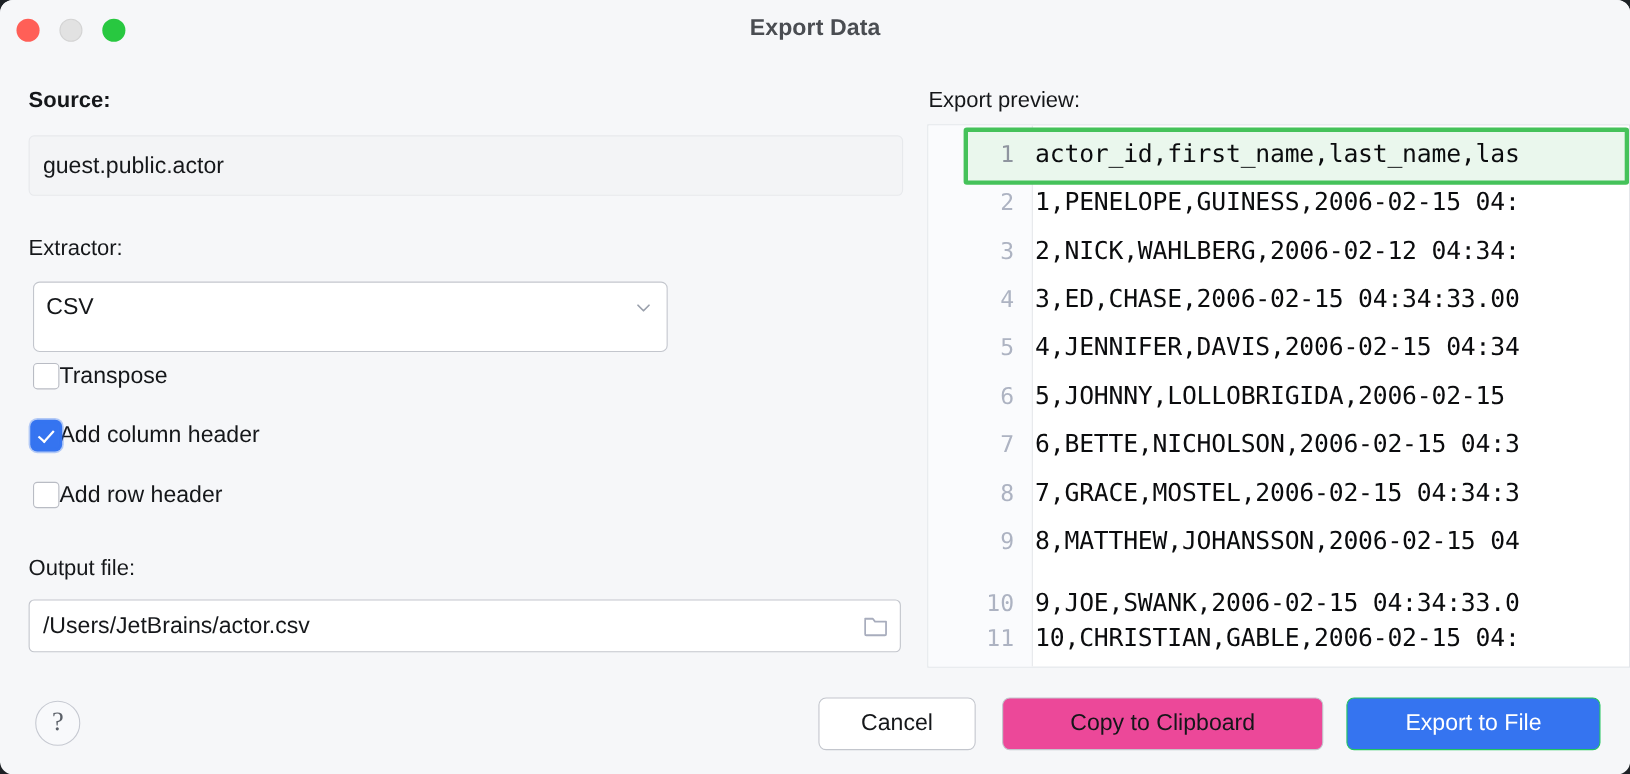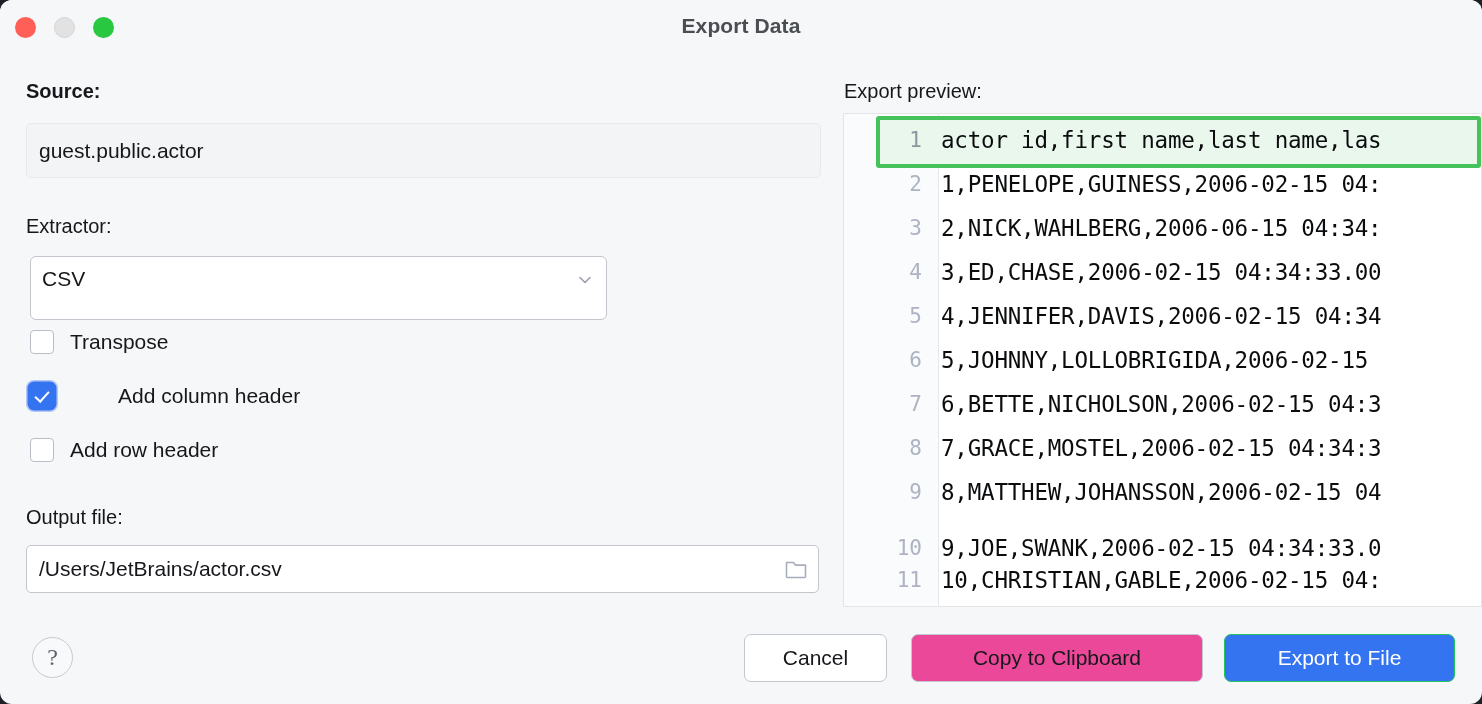--- a/index.html
+++ b/index.html
@@ -117,21 +117,21 @@
 
   
   .cb-row {
     position: absolute;
     left: 30px;
     display: flex;
     align-items: center;
     height: 30px;
   }
   #cb-row-0 { top: 327px; }
-  #cb-row-1 { top: 381px; gap: 48px; }
+  #cb-row-1 { top: 381px; }
   #cb-row-2 { top: 435px; }
 
   .cb-box {
     width: 24px; height: 24px;
     border-radius: 4px;
     box-sizing: border-box;
     flex: 0 0 auto;
     position: relative;
   }
   .cb-box.off {
@@ -146,21 +146,20 @@
   .cb-box.on::after {
     content: "";
     position: absolute;
     left: 7px; top: 3px;
     width: 6px; height: 12px;
     border: solid #ffffff;
     border-width: 0 2.6px 2.6px 0;
     transform: rotate(42deg);
   }
   .cb-label {
-    margin-left: 16px;
     font-size: 21px;
     color: #15171a;
     white-space: nowrap;
   }
 
   
   #output-field {
     position: absolute;
     left: 26px; top: 545px;
     width: 793px; height: 48px;
@@ -377,21 +376,21 @@
     <div class="code-row" id="row-hl" style="top:4px;">
       <span class="ln">1</span>
       <span class="code">actor_id,first_name,last_name,las</span>
     </div>
     <div class="code-row" style="top:48px;">
       <span class="ln">2</span>
       <span class="code">1,PENELOPE,GUINESS,2006-02-15 04:</span>
     </div>
     <div class="code-row" style="top:92px;">
       <span class="ln">3</span>
-      <span class="code">2,NICK,WAHLBERG,2006-06-15 04:34:</span>
+      <span class="code">2,NICK,WAHLBERG,2006-02-12 04:34:</span>
     </div>
     <div class="code-row" style="top:136px;">
       <span class="ln">4</span>
       <span class="code">3,ED,CHASE,2006-02-15 04:34:33.00</span>
     </div>
     <div class="code-row" style="top:180px;">
       <span class="ln">5</span>
       <span class="code">4,JENNIFER,DAVIS,2006-02-15 04:34</span>
     </div>
     <div class="code-row" style="top:224px;">

